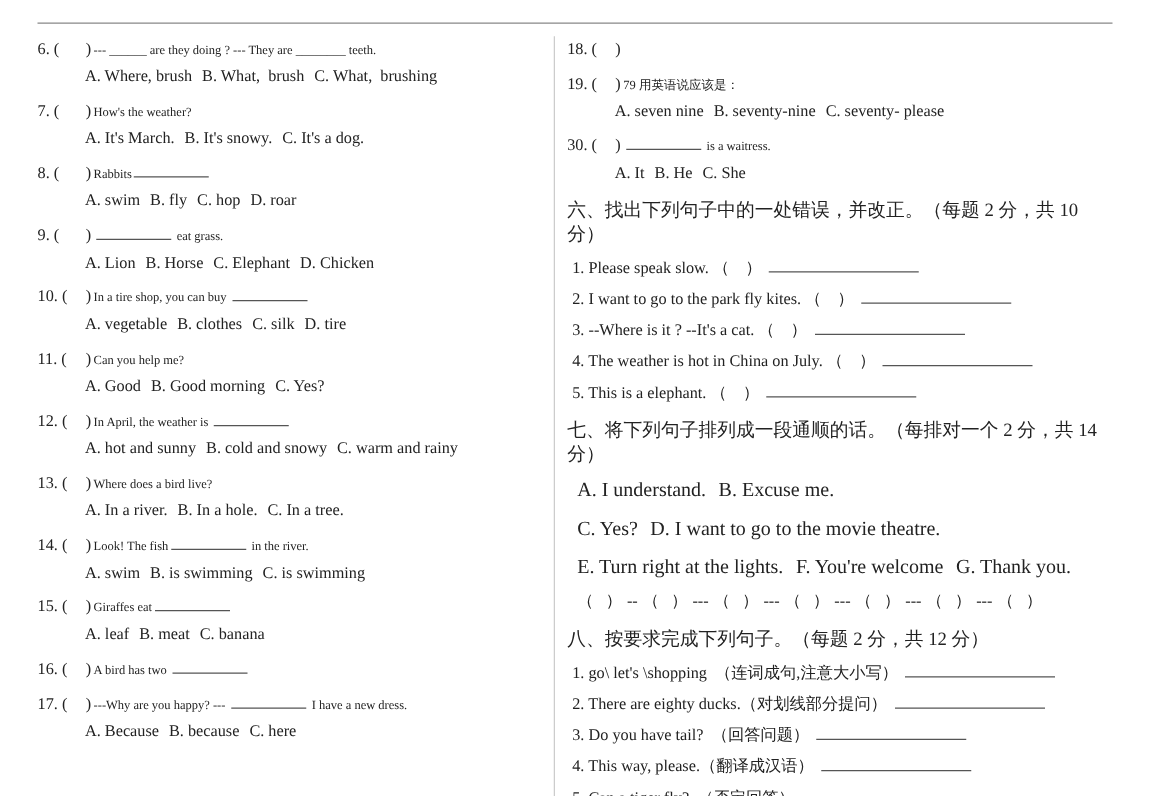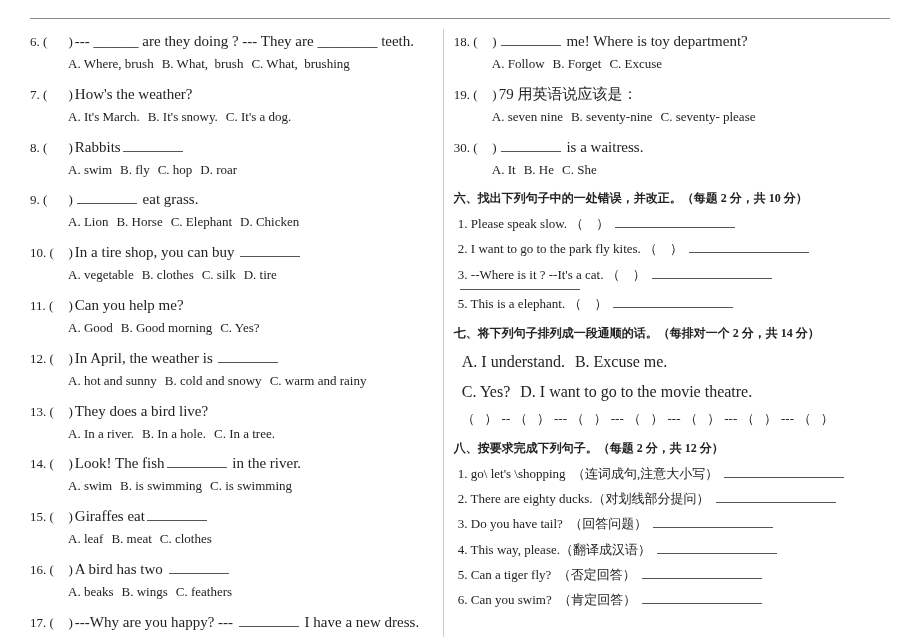--- a/index.html
+++ b/index.html
@@ -39,33 +39,33 @@
       flex-wrap: wrap;
       gap: 2px;
       margin-bottom: 1px;
     }
     .q-num {
       min-width: 30px;
       font-size: 13px;
     }
     .q-text {
       flex: 1;
-      font-size: 15px;
+      font-size: 10px;
     }
     .options-line {
       display: flex;
       flex-wrap: wrap;
       gap: 8px;
       padding-left: 38px;
       margin-bottom: 2px;
       font-size: 13px;
     }
     .section-header {
-      font-weight: bold;
-      font-size: 12px;
+      font-weight: normal;
+      font-size: 15px;
       margin: 10px 0 6px 0;
       border-bottom: none;
     }
     .sub-section {
       margin-bottom: 6px;
       font-size: 13px;
       line-height: 1.7;
       padding-left: 4px;
     }
     .blank {
@@ -206,21 +206,21 @@
         <span>A. hot and sunny</span>
         <span>B. cold and snowy</span>
         <span>C. warm and rainy</span>
       </div>
     </div>
 
     <div class="question-block">
       <div class="q-line">
         <span class="q-num">13. (</span>
         <span>&nbsp;&nbsp;)</span>
-        <span class="q-text">They does a bird live?</span>
+        <span class="q-text">Where does a bird live?</span>
       </div>
       <div class="options-line">
         <span>A. In a river.</span>
         <span>B. In a hole.</span>
         <span>C. In a tree.</span>
       </div>
     </div>
 
     <div class="question-block">
       <div class="q-line">
@@ -237,34 +237,29 @@
 
     <div class="question-block">
       <div class="q-line">
         <span class="q-num">15. (</span>
         <span>&nbsp;&nbsp;)</span>
         <span class="q-text">Giraffes eat<span class="blank"></span></span>
       </div>
       <div class="options-line">
         <span>A. leaf</span>
         <span>B. meat</span>
-        <span>C. clothes</span>
+        <span>C. banana</span>
       </div>
     </div>
 
     <div class="question-block">
       <div class="q-line">
         <span class="q-num">16. (</span>
         <span>&nbsp;&nbsp;)</span>
         <span class="q-text">A bird has two <span class="blank"></span></span>
-      </div>
-      <div class="options-line">
-        <span>A. beaks</span>
-        <span>B. wings</span>
-        <span>C. feathers</span>
       </div>
     </div>
 
     <div class="question-block">
       <div class="q-line">
         <span class="q-num">17. (</span>
         <span>&nbsp;&nbsp;)</span>
         <span class="q-text">---Why are you happy? --- <span class="blank"></span> I have a new dress.</span>
       </div>
       <div class="options-line">
@@ -275,26 +270,20 @@
     </div>
 
   </div>
 
   <div class="col-right">
 
     <div class="question-block">
       <div class="q-line">
         <span class="q-num">18. (</span>
         <span>&nbsp;&nbsp;)</span>
-        <span class="q-text"><span class="blank"></span> me! Where is toy department?</span>
-      </div>
-      <div class="options-line">
-        <span>A. Follow</span>
-        <span>B. Forget</span>
-        <span>C. Excuse</span>
       </div>
     </div>
 
     <div class="question-block">
       <div class="q-line">
         <span class="q-num">19. (</span>
         <span>&nbsp;&nbsp;)</span>
         <span class="q-text">79 用英语说应该是：</span>
       </div>
       <div class="options-line">
@@ -325,38 +314,44 @@
       </div>
       <div class="fill-line">
         <span>2. I want to go to the park fly kites. （&nbsp;&nbsp;&nbsp;&nbsp;）</span>
         <span class="blank-long"></span>
       </div>
       <div class="fill-line">
         <span>3. --Where is it ? --It's a cat. （&nbsp;&nbsp;&nbsp;&nbsp;）</span>
         <span class="blank-long"></span>
       </div>
       <div class="fill-line">
+        <span>4. The weather is hot in China on July. （&nbsp;&nbsp;&nbsp;&nbsp;）</span>
         <span class="blank-long"></span>
       </div>
       <div class="fill-line">
         <span>5. This is a elephant. （&nbsp;&nbsp;&nbsp;&nbsp;）</span>
         <span class="blank-long"></span>
       </div>
     </div>
 
     <div class="section-header">七、将下列句子排列成一段通顺的话。（每排对一个 2 分，共 14 分）</div>
     <div class="sub-section">
       <div class="arrange-options">
         <span>A. I understand.</span>
         <span>B. Excuse me.</span>
       </div>
       <div class="arrange-options">
         <span>C. Yes?</span>
         <span>D. I want to go to the movie theatre.</span>
       </div>
+      <div class="arrange-options">
+        <span>E. Turn right at the lights.</span>
+        <span>F. You're welcome</span>
+        <span>G. Thank you.</span>
+      </div>
       <div class="answer-sequence">
         <span>（&nbsp;&nbsp;&nbsp;）</span>
         <span>--</span>
         <span>（&nbsp;&nbsp;&nbsp;）</span>
         <span>---</span>
         <span>（&nbsp;&nbsp;&nbsp;）</span>
         <span>---</span>
         <span>（&nbsp;&nbsp;&nbsp;）</span>
         <span>---</span>
         <span>（&nbsp;&nbsp;&nbsp;）</span>

